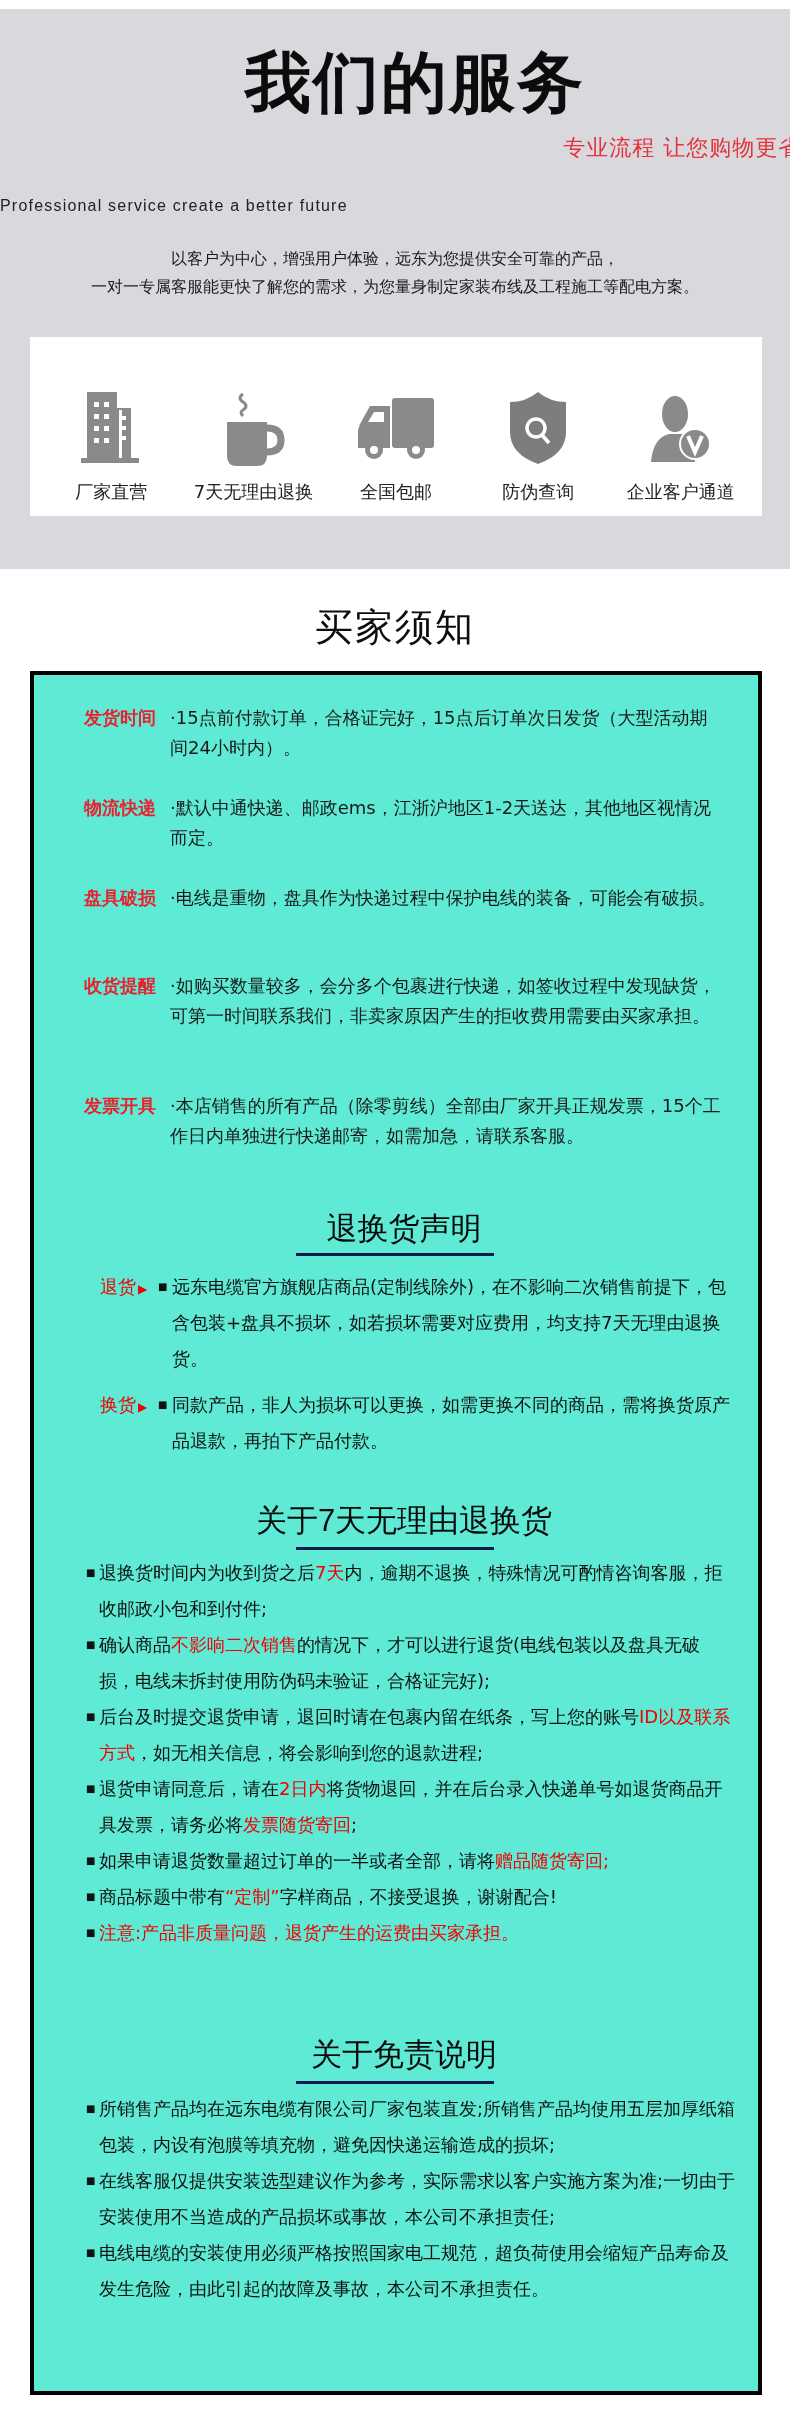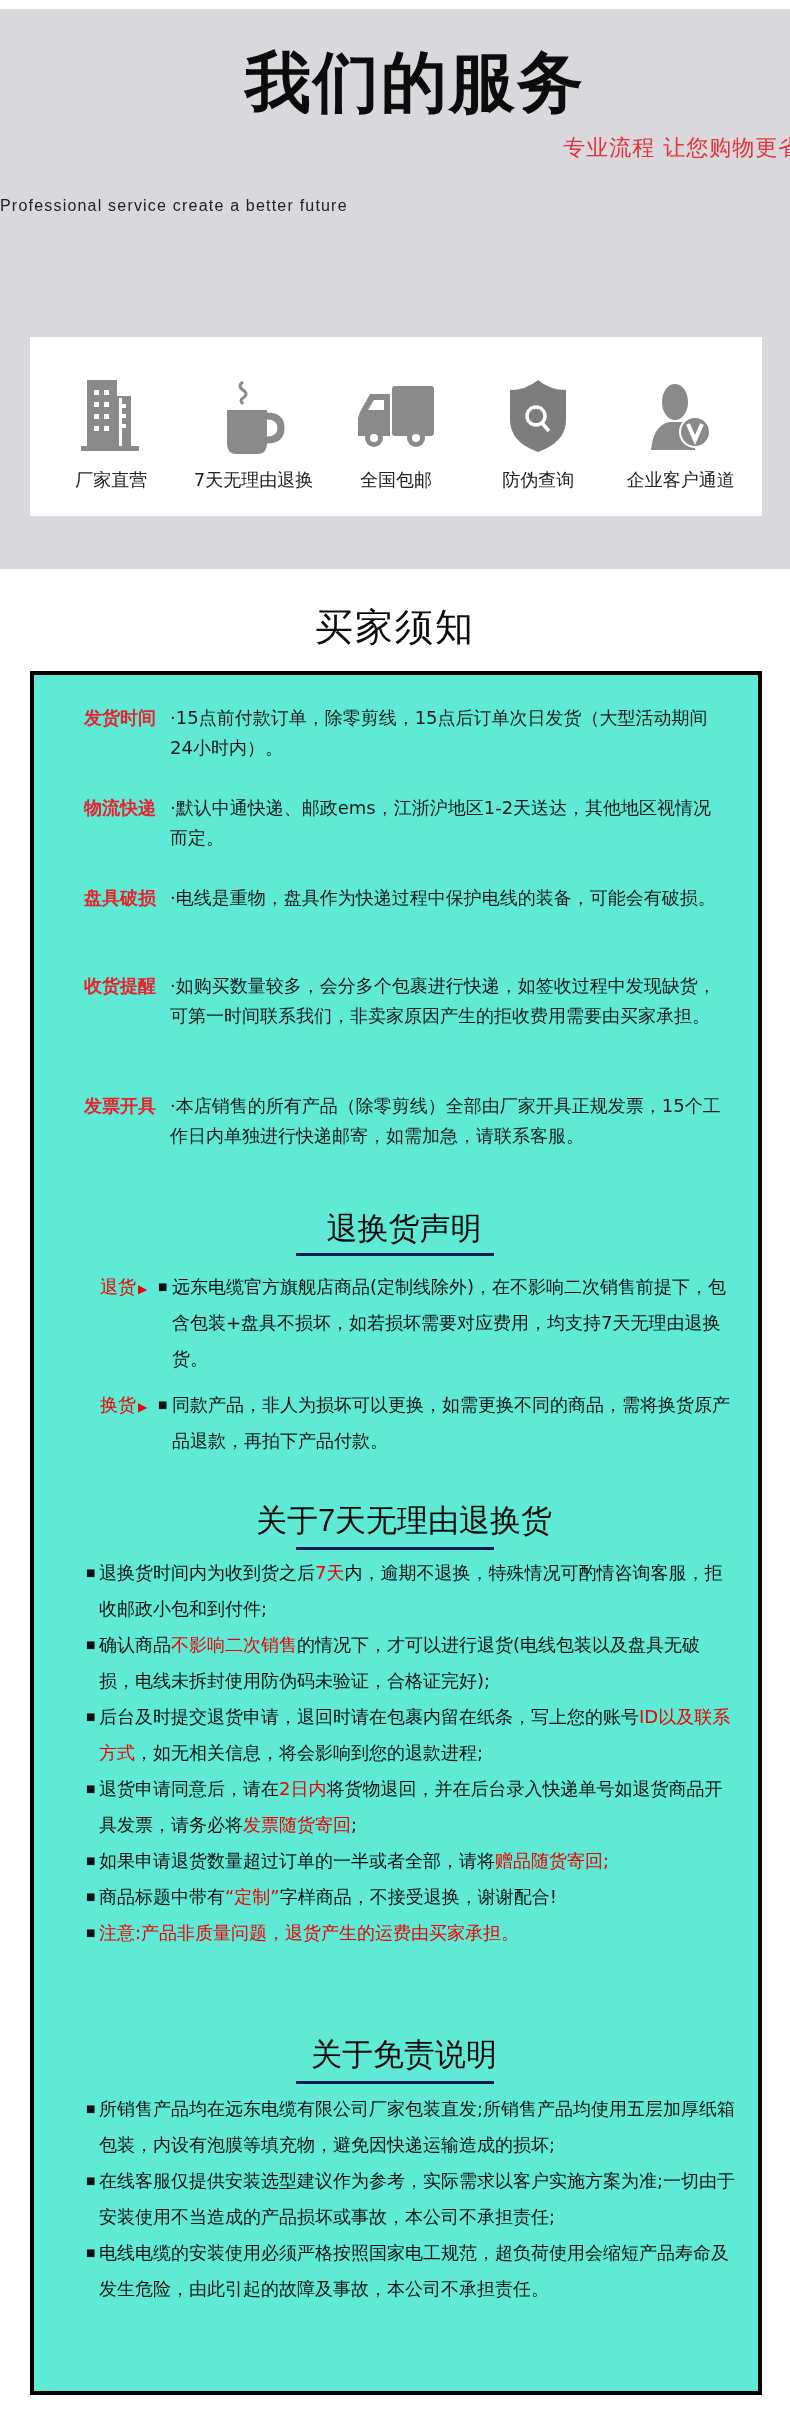--- a/index.html
+++ b/index.html
@@ -6,21 +6,21 @@
   html, body { width: 790px; height: 2433px; background: #ffffff; overflow: hidden; }
   body { position: relative; font-family: "DejaVu Sans", "Liberation Sans", sans-serif; color: #111; }
 
   .services-band { position: absolute; left: 0; top: 9px; width: 790px; height: 560px; background: #d9d8dd; }
   .services-title { position: absolute; left: 0; width: 790px; top: 32px; text-align: center; font-size: 66px; font-weight: bold; letter-spacing: 2px; color: #0c0c0c; line-height: 84px; padding-left: 40px; }
   .services-subtitle { position: absolute; left: 0; width: 790px; top: 124px; text-align: right; font-size: 22px; color: #e5323c; letter-spacing: 1px; line-height: 30px; margin-left: 44px; }
   .services-en { position: absolute; left: 0; width: 790px; top: 182px; text-align: left; font-family: "Liberation Sans", sans-serif; font-size: 16px; color: #222; letter-spacing: 1.2px; line-height: 30px; }
   .services-desc { position: absolute; left: 0; width: 790px; top: 236px; text-align: center; font-size: 16px; color: #1a1a1a; line-height: 28px; }
 
   .service-card { position: absolute; left: 30px; top: 337px; width: 732px; height: 179px; background: #ffffff; display: flex; justify-content: space-around; align-items: flex-start; padding: 0 10px; }
-  .service-item { width: 140px; display: flex; flex-direction: column; align-items: center; padding-top: 39px; }
+  .service-item { width: 140px; display: flex; flex-direction: column; align-items: center; padding-top: 51px; }
   .service-icon { width: 80px; height: 80px; display: flex; align-items: center; justify-content: center; }
   .service-label { margin-top: 12px; font-size: 18px; color: #222; white-space: nowrap; }
 
   .notice-title { position: absolute; left: 0; width: 790px; top: 602px; text-align: center; font-size: 38px; font-weight: normal; color: #0d0d0d; letter-spacing: 2px; line-height: 50px; }
 
   .notice-box { position: absolute; left: 30px; top: 671px; width: 732px; height: 1724px; border: 4px solid #000; background: #5eead4; }
 
   .notice-row { position: absolute; left: 50px; width: 640px; display: flex; }
   .notice-label { width: 86px; flex: none; color: #e8212e; font-weight: bold; font-size: 18px; line-height: 30px; }
   .notice-text { flex: 1; font-size: 18px; line-height: 30px; color: #1a1a1a; padding-left: 0; }
@@ -40,20 +40,24 @@
   .rule-item .txt { flex: 1; }
   .red { color: #f00000; }
 </style>
 </head>
 <body>
 
 <section class="services-band">
   <h1 class="services-title">我们的服务</h1>
   <div class="services-subtitle">专业流程 让您购物更省心!</div>
   <div class="services-en">Professional service create a better future</div>
+  <div class="services-desc">
+    <div>以客户为中心，增强用户体验，远东为您提供安全可靠的产品，</div>
+    <div>一对一专属客服能更快了解您的需求，为您量身制定家装布线及工程施工等配电方案。</div>
+  </div>
 
   <div class="service-card" style="top:328px">
     <div class="service-item">
       <div class="service-icon">
         <svg width="60" height="72" viewBox="0 0 60 72">
           <rect x="6" y="0" width="30" height="68" fill="#8a8a8a"></rect>
           <rect x="36" y="16" width="14" height="52" fill="#8a8a8a"></rect>
           <rect x="0" y="66" width="58" height="5" fill="#8a8a8a"></rect>
           <g fill="#fff">
             <rect x="13" y="10" width="5" height="5"></rect>
@@ -124,21 +128,21 @@
     </div>
   </div>
 </section>
 
 <h2 class="notice-title">买家须知</h2>
 
 <section class="notice-box">
 
   <div class="notice-row" style="top:28px">
     <span class="notice-label">发货时间</span>
-    <span class="notice-text">·15点前付款订单，除零剪线，15点后订单次日发货（大型活动期间24小时内）。</span>
+    <span class="notice-text">·15点前付款订单，合格证完好，15点后订单次日发货（大型活动期间24小时内）。</span>
   </div>
   <div class="notice-row" style="top:118px">
     <span class="notice-label">物流快递</span>
     <span class="notice-text">·默认中通快递、邮政ems，江浙沪地区1-2天送达，其他地区视情况而定。</span>
   </div>
   <div class="notice-row" style="top:208px">
     <span class="notice-label">盘具破损</span>
     <span class="notice-text">·电线是重物，盘具作为快递过程中保护电线的装备，可能会有破损。</span>
   </div>
   <div class="notice-row" style="top:296px">

